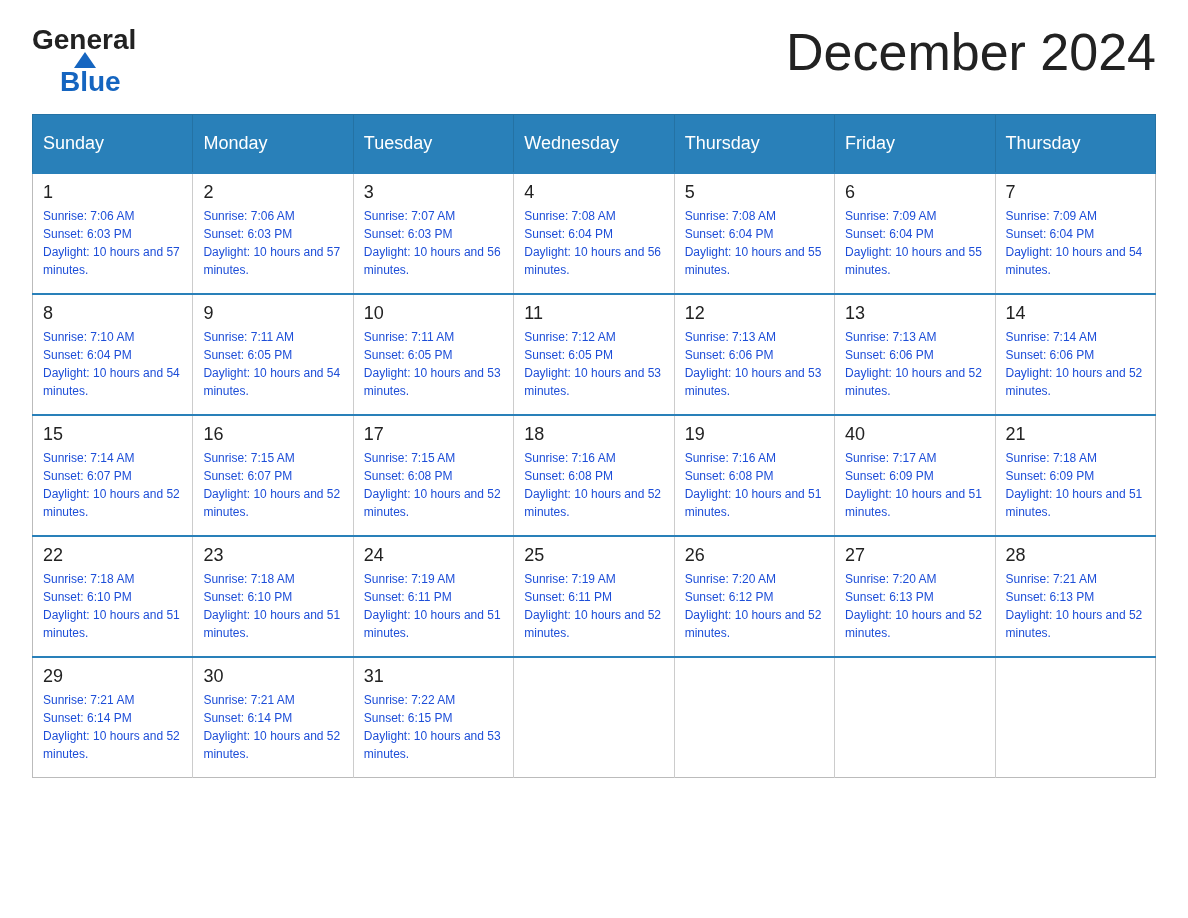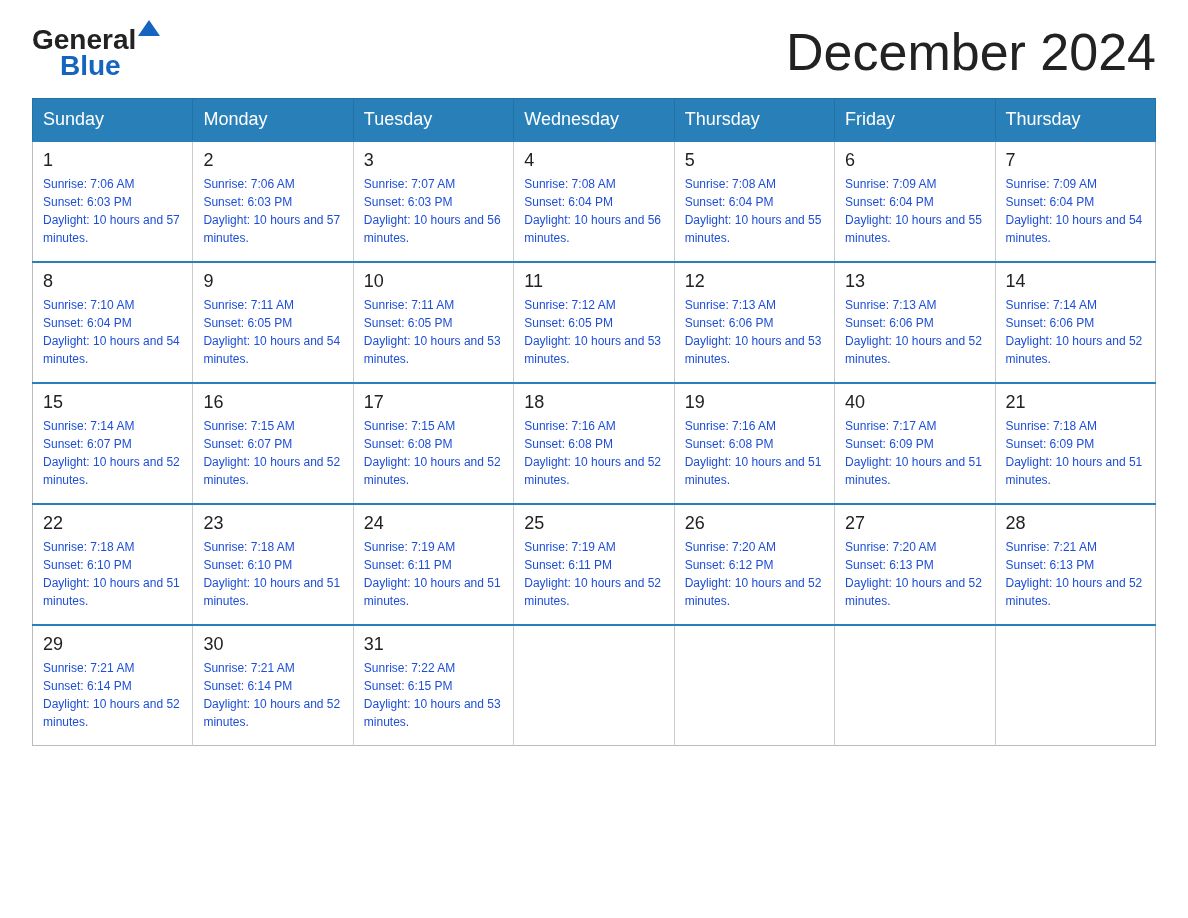--- a/index.html
+++ b/index.html
@@ -38,21 +38,21 @@
     .calendar-table {
       width: 100%;
       border-collapse: collapse;
       border: 1px solid #bbb;
     }
     .calendar-table thead tr th {
       background-color: #2980b9;
       color: #fff;
       font-size: 18px;
       font-weight: normal;
-      padding: 10px 10px;
+      padding: 18px 10px;
       text-align: left;
       border: 1px solid #2472a4;
     }
     .calendar-table tbody tr {
       border-top: 2px solid #2980b9;
     }
     .calendar-table tbody tr td {
       vertical-align: top;
       padding: 8px 10px 14px 10px;
       border-right: 1px solid #ccc;
@@ -79,21 +79,21 @@
     }
     .empty-cell {
       background: #fff;
     }
   </style>
 </head>
 <body>
 
 <div class="header-row">
   <div class="logo">
-    <div style="display:flex; ">
+    <div style="display:flex; align-items:center;flex-direction:column;">
       <span style="font-size:28px; font-weight:bold; color:#222; font-family:Arial,sans-serif;">General</span>
       <svg width="22" height="22" viewBox="0 0 22 22" style="margin-left:2px; margin-top:-6px;">
         <polygon points="11,2 22,18 0,18" fill="#1565c0"></polygon>
       </svg>
     </div>
     <span style="font-size:28px; font-weight:bold; color:#1565c0; font-family:Arial,sans-serif; margin-top:-6px;margin-left:28px;">Blue</span>
   </div>
   <div class="title-block">
     <div class="month-title">December 2024</div>
   </div>

